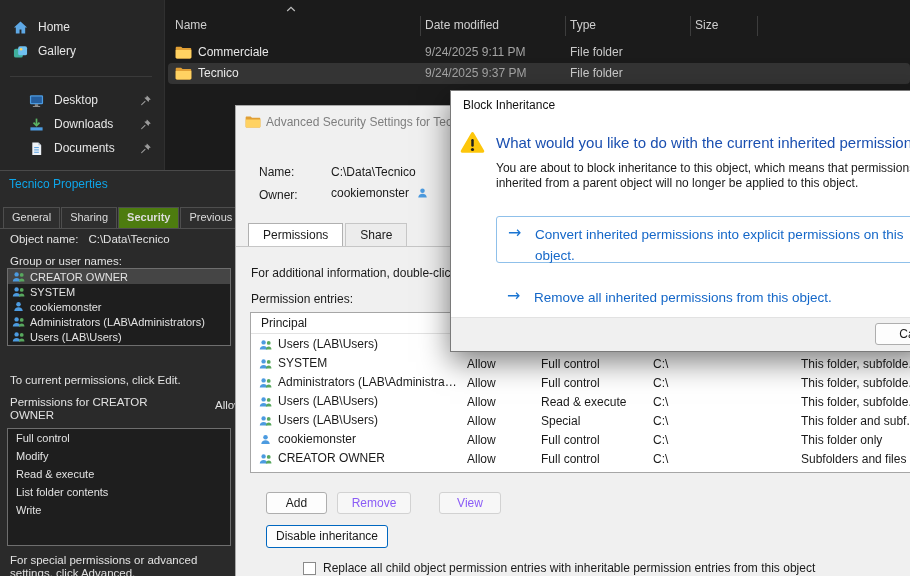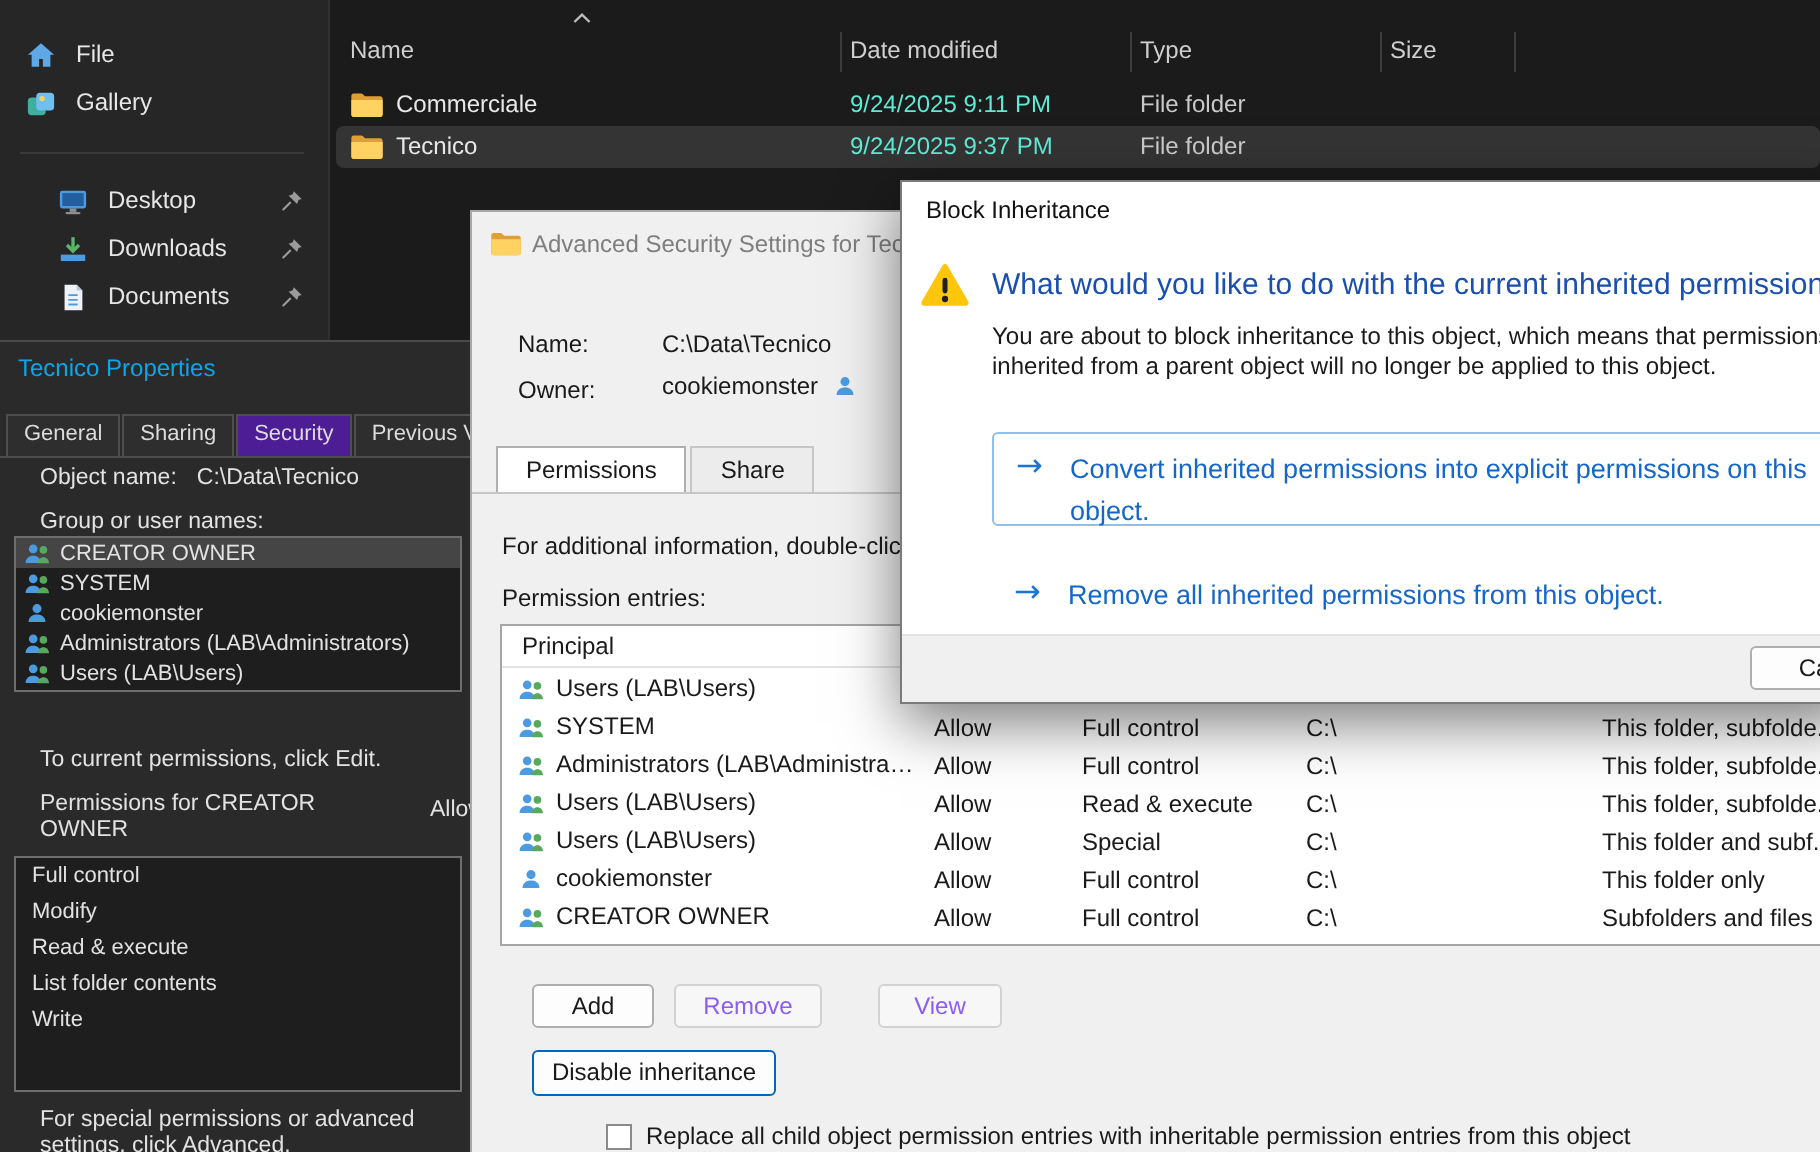--- a/index.html
+++ b/index.html
@@ -17,31 +17,31 @@
 
   #flist { position:absolute; left:166px; top:0; right:0; height:576px; }
   .col-head { position:absolute; top:14px; height:24px; left:0; right:0; font-size:12px; color:#cfcfcf;padding-left:16px; }
   .col-head > span { position:absolute; top:4px; white-space:nowrap; }
   .col-sep { position:absolute; top:2px; height:20px; width:1px; background:#3d3d3d; display:block; }
   .sort-ind { position:absolute; left:120px; top:-8px; width:10px; height:6px; }
   .frow { position:absolute; left:2px; right:0; height:21px; font-size:12px; color:#e8e8e8; border-radius:4px; }
   .frow.sel { background:#343434; }
   .frow .fico { position:absolute; left:7px; top:3px; width:17px; height:14px; }
   .frow .fname { position:absolute; left:30px; top:3px; white-space:nowrap; }
-  .frow .fdate { position:absolute; left:257px; top:3px; color:#5eead4; white-space:nowrap; }
+  .frow .fdate { position:absolute; left:257px; top:3px; color:#a3a3a3; white-space:nowrap; }
   .frow .ftype { position:absolute; left:402px; top:3px; color:#c9c9c9; white-space:nowrap; }
 
   
   #props { position:absolute; left:0; top:170px; width:235px; height:406px; background:#2a2a2a; border-top:1px solid #4a4a4a; color:#e2e2e2; overflow:hidden; z-index:10; font-size:11.5px; }
   #props .ptitle { position:absolute; left:9px; top:6px; font-size:12px; color:#0ea5e9; white-space:nowrap; }
   .ptabs { position:absolute; left:3px; top:36px; height:21px; display:flex; }
   .ptab { padding:3px 8px 0; font-size:11px; color:#dcdcdc; border:1px solid #4e4e4e; border-bottom:none; background:#2e2e2e; margin-right:1px; white-space:nowrap; }
-  .ptab.on { background:#4c1d95; }
+  .ptab.on { background:#4d7c0f;font-weight:bold; }
   .tabline { position:absolute; left:0; right:0; top:57px; height:1px; background:#4e4e4e; }
-  .prow { position:absolute; left:20px; white-space:nowrap; }
+  .prow { position:absolute; left:10px; white-space:nowrap; }
   #p-objname { top:62px; }
   #p-objname .val { margin-left:10px; }
   #p-grouplabel { top:84px; }
   .plist { position:absolute; left:7px; width:224px; background:#1e1e1e; border:1px solid #6e6e6e; overflow:hidden; }
   #p-groups { top:97px; height:78px; }
   .plist .li { display:flex; align-items:center; gap:5px; height:15px; padding:0 4px; font-size:11px; white-space:nowrap; }
   .plist .li.sel { background:#454545; }
   .plist .li svg { width:13px; height:11px; flex:none; }
   #p-editnote { top:203px; }
   #p-permlabel { top:225px; width:150px; white-space:normal; line-height:13px; }
@@ -157,21 +157,21 @@
       </g>
 </defs>
 </svg>
 
 <div id="explorer">
   <div id="sidebar">
     <div class="nav-item" style="top:15px">
       <svg viewBox="0 0 16 15">
           <use href="#i-home"></use>
         </svg>
-      <span>File</span>
+      <span>Home</span>
     </div>
     <div class="nav-item" style="top:39px">
       <svg viewBox="0 0 16 14">
           <use href="#i-gallery"></use>
         </svg>
       <span>Gallery</span>
     </div>
     <div class="nav-sep"></div>
     <div class="nav-item sub" style="top:88px">
       <svg viewBox="0 0 16 15">

